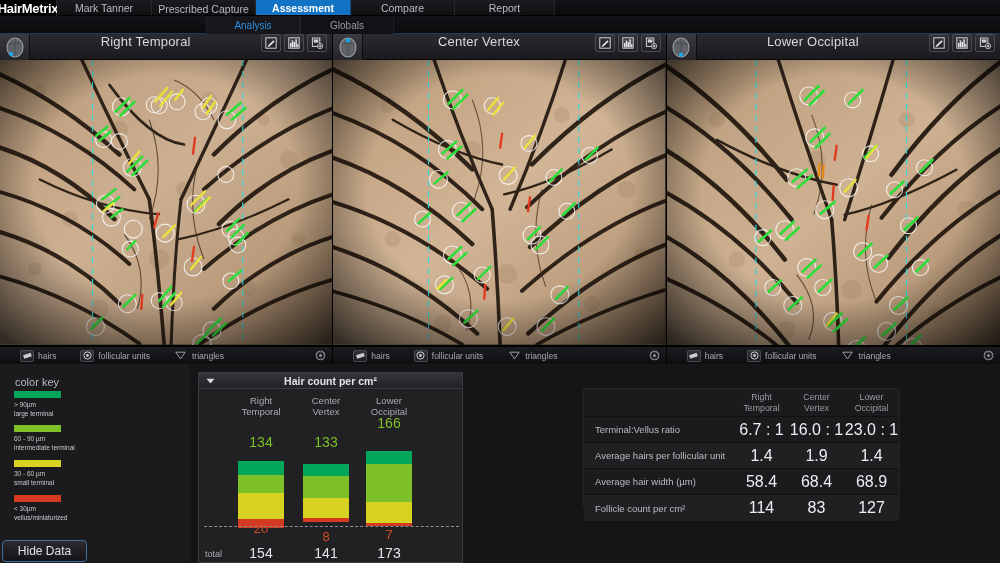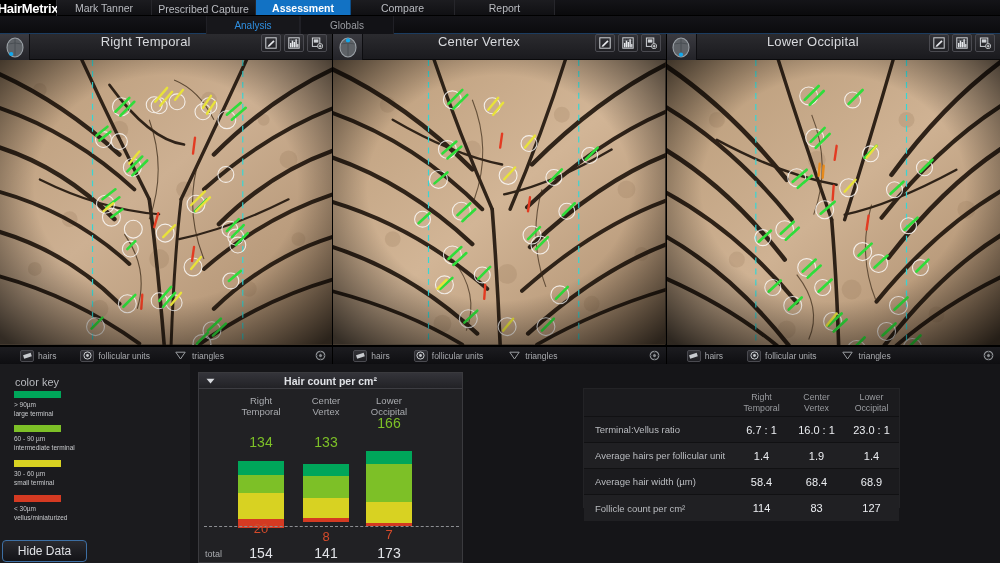--- a/index.html
+++ b/index.html
@@ -152,21 +152,21 @@
 
   
   .tablebox {
     position: absolute; left: 583px; top: 24px; width: 317px; height: 120px;
     background: #1b1b1e; border: 1px solid #232326;
   }
   .trow { display: flex; height: 26px; align-items: center; border-bottom: 1px solid #111113; }
   .trow.hrow { height: 28px; border-bottom: 1px solid #111113; background: #1b1b1e; align-items: flex-start; }
   .trow.alt { background: #202023; }
   .tlabel { width: 150px; padding-left: 11px; font-size: 9.5px; color: #babcc0; }
-  .tcell { flex: 1; text-align: center; font-size: 11px; color: #eceef2; }
+  .tcell { flex: 1; text-align: center; font-size: 16px; color: #eceef2; }
   .thcell { flex: 1; text-align: center; font-size: 8.8px; color: #9a9ca0; line-height: 1.25; padding-top: 3px; }
 </style>
 </head>
 <body>
 
 <div id="app">
 
   <div class="topnav">
     <div class="logo">
       <span>HairMetrix</span>

